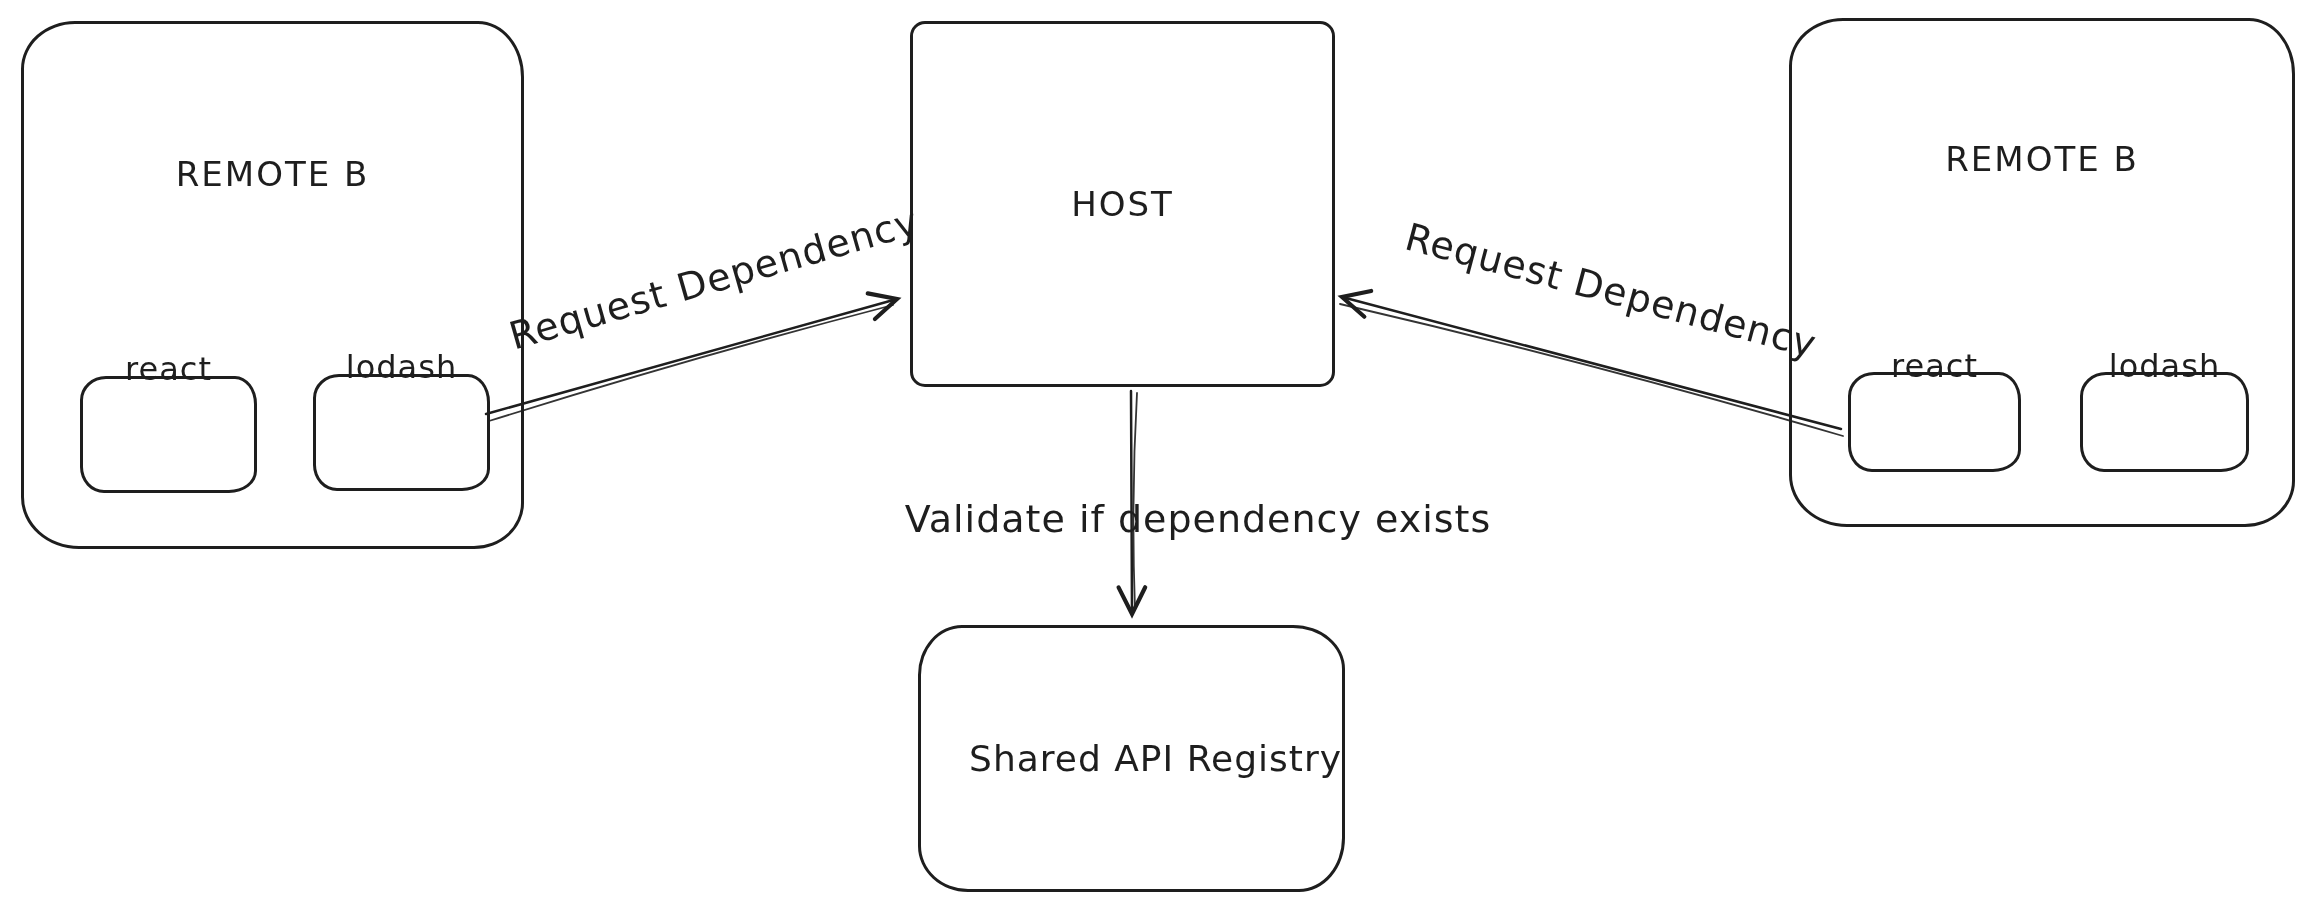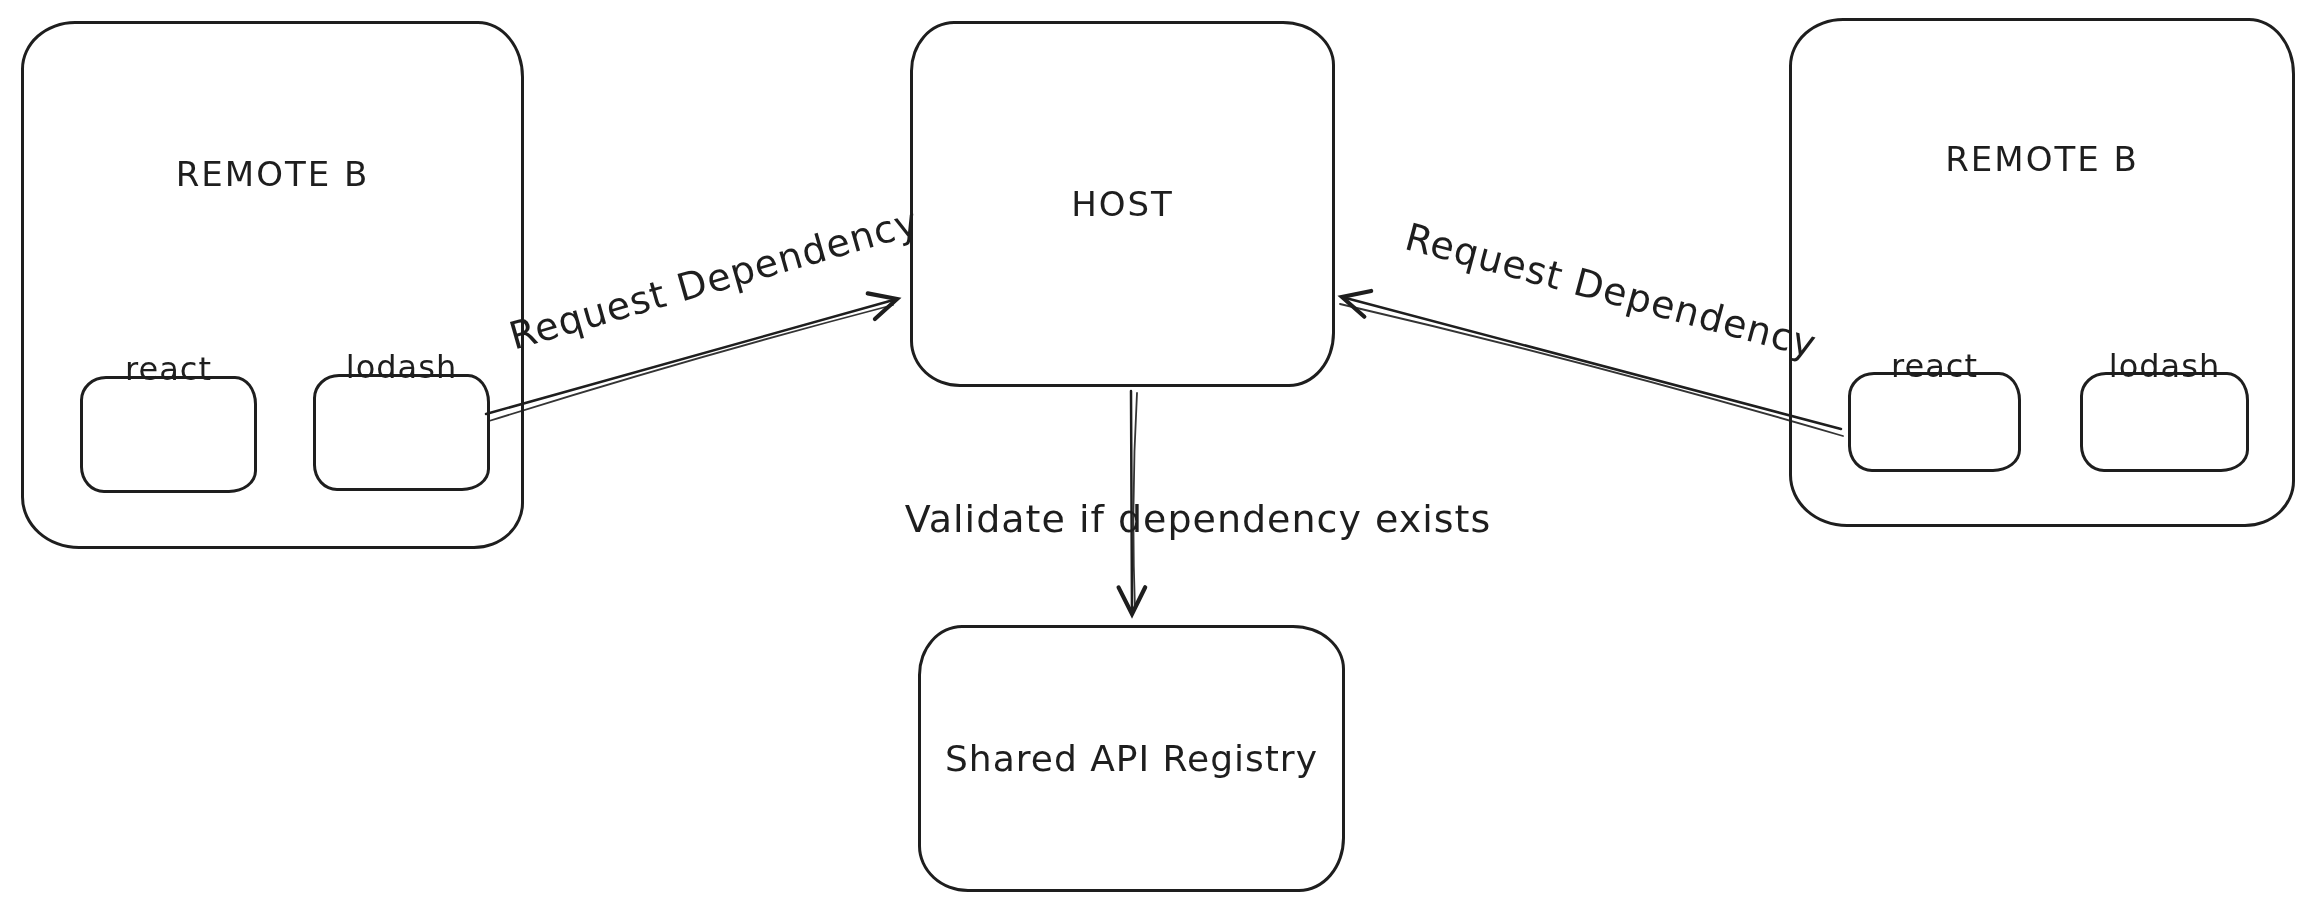--- a/index.html
+++ b/index.html
@@ -52,33 +52,33 @@
   </svg>
 
   <div class="node big" style="left:21px;top:21px;width:503px;height:528px;">
     <div class="node-title" style="top:130px;">REMOTE B</div>
     <div class="pkg-label" style="left:56px;top:300px;width:177px;">react</div>
     <div class="pkg-box" style="left:56px;top:352px;width:177px;height:117px;"></div>
     <div class="pkg-label" style="left:289px;top:298px;width:177px;">lodash</div>
     <div class="pkg-box" style="left:289px;top:350px;width:177px;height:117px;"></div>
   </div>
 
-  <div class="node mid center-title" style="left:910px;top:21px;width:425px;height:366px;">
+  <div class="node mid center-title" style="left:910px;top:21px;width:425px;height:366px;border-radius:15px;">
     <span>HOST</span>
   </div>
 
   <div class="node big" style="left:1789px;top:18px;width:506px;height:509px;">
     <div class="node-title" style="top:118px;">REMOTE B</div>
     <div class="pkg-label" style="left:56px;top:300px;width:173px;">react</div>
     <div class="pkg-box" style="left:56px;top:351px;width:173px;height:100px;"></div>
     <div class="pkg-label" style="left:288px;top:300px;width:169px;">lodash</div>
     <div class="pkg-box" style="left:288px;top:351px;width:169px;height:100px;"></div>
   </div>
 
-  <div class="node mid center-title" style="left:918px;top:625px;width:427px;height:267px;">
+  <div class="node mid center-title" style="left:918px;top:625px;width:427px;height:267px;justify-content:flex-end;">
     <span class="registry-title">Shared API Registry</span>
   </div>
 
   <div class="arrow-label" style="left:503px;top:263px;width:380px;transform:rotate(-16deg);">Request Dependency</div>
   <div class="arrow-label" style="left:1400px;top:263px;width:380px;transform:rotate(15deg);">Request Dependency</div>
   <div class="arrow-label" style="left:898px;top:497px;width:600px;text-align:center;">Validate if dependency exists</div>
 
 </div>
 
 </body></html>

